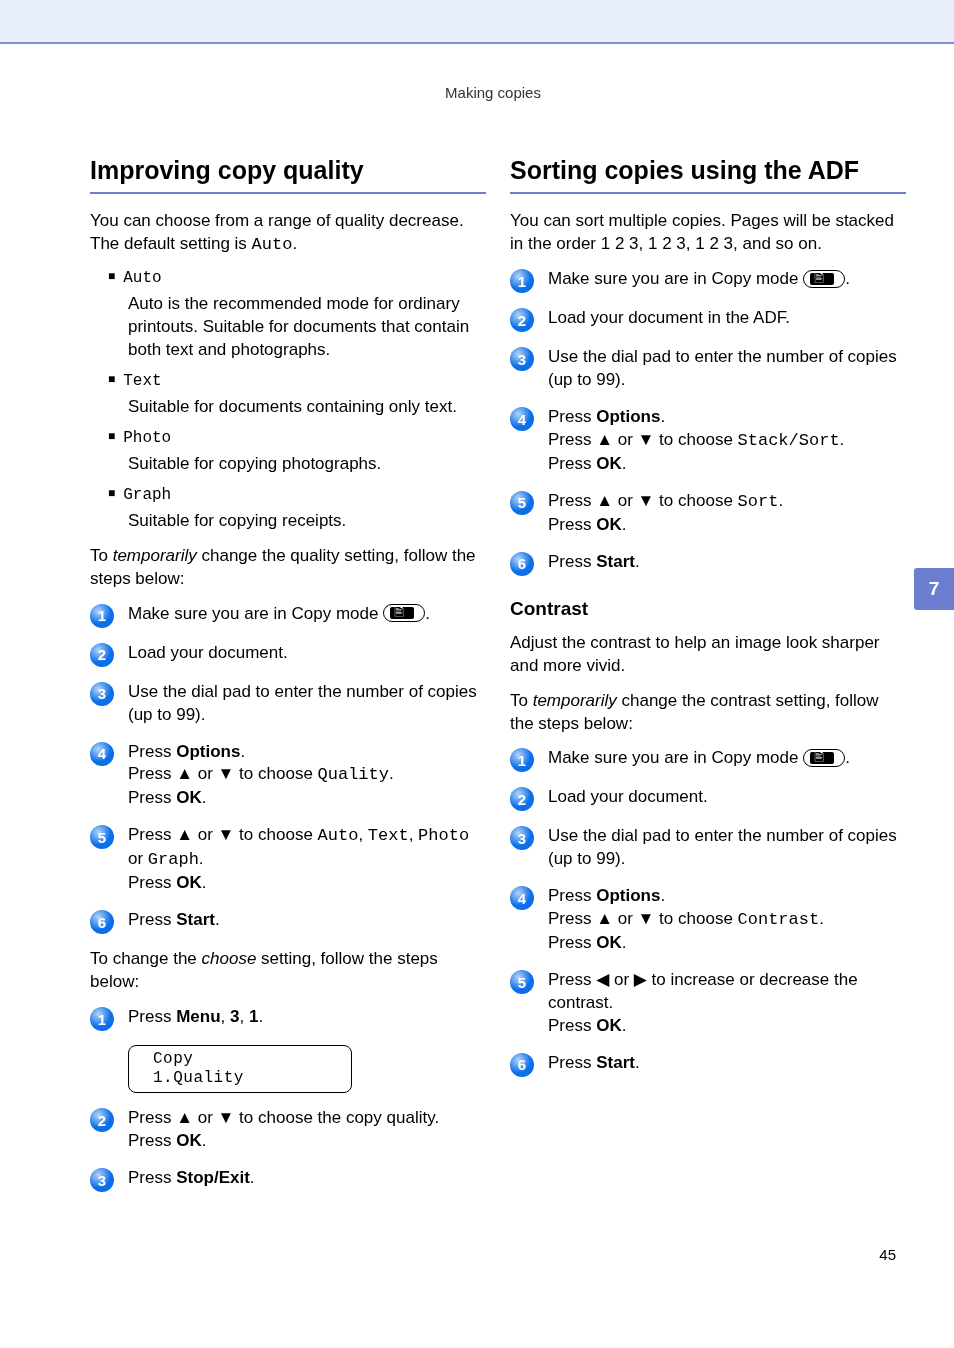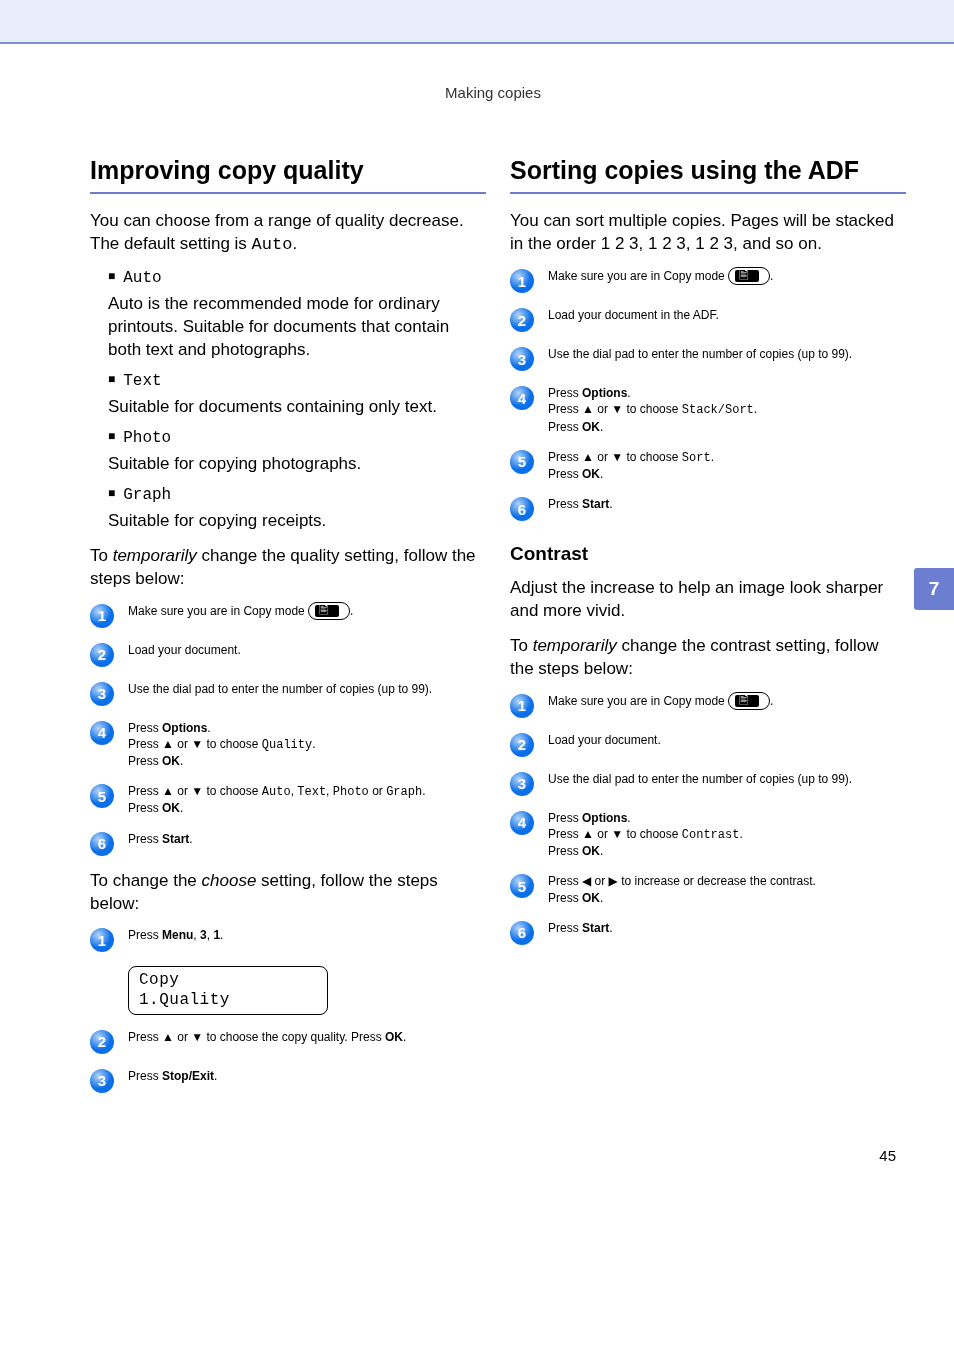--- a/index.html
+++ b/index.html
@@ -10,32 +10,32 @@
   .columns { display: flex; gap: 24px; }
   .col { flex: 1 1 0; min-width: 0; }
   h2.section { font-size: 25px; font-weight: bold; color: #000; padding-bottom: 6px; border-bottom: 2px solid #6b7ed0; margin-bottom: 16px; line-height: 1.25; }
   h3.subsection { font-size: 19px; font-weight: bold; margin: 22px 0 12px; }
   p { font-size: 17px; line-height: 1.35; margin-bottom: 12px; }
   .mono { font-family: "Courier New", Courier, monospace; }
   .bullet-list { margin: 0 0 12px 18px; }
   .bullet-item { margin-bottom: 10px; }
   .bullet-head { font-size: 16px; margin-bottom: 6px; }
   .bullet-head::before { content: "■"; font-size: 12px; margin-right: 8px; color: #000; position: relative; top: -2px; }
-  .bullet-body { font-size: 17px; line-height: 1.35; margin-bottom: 10px; }
+  .bullet-body { font-size: 17px; line-height: 1.35; margin-left: 20px; margin-bottom: 10px; }
   .steps { margin: 0 0 12px 0; }
   .step { display: flex; align-items: flex-start; gap: 14px; margin-bottom: 14px; }
   .step-num { flex: 0 0 24px; width: 24px; height: 24px; border-radius: 50%; background: #0a6fe8; color: #fff; font-weight: bold; font-size: 15px; display: flex; align-items: center; justify-content: center; margin-top: 1px; position: relative; }
   .step-num::after { content: ""; position: absolute; inset: 0; border-radius: 50%; background: radial-gradient(circle at 35% 30%, rgba(255,255,255,0.7) 0%, rgba(255,255,255,0) 55%); pointer-events: none; }
-  .step-body { font-size: 12px; line-height: 1.35; flex: 1; }
+  .step-body { font-size: 17px; line-height: 1.35; flex: 1; }
   .step-body b { font-weight: bold; }
   em { font-style: italic; }
   .copy-mode-icon { display: inline-block; width: 42px; height: 18px; border: 1.5px solid #000; border-radius: 10px; vertical-align: middle; position: relative; top: -1px; }
   .copy-mode-icon::before { content: ""; position: absolute; left: 6px; top: 2px; width: 24px; height: 12px; background: #000; border-radius: 2px; }
   .copy-mode-icon::after { content: "🖹"; position: absolute; left: 10px; top: -1px; font-size: 12px; color: #fff; }
-  .lcd { border: 1.5px solid #000; border-radius: 8px; padding: 4px 10px; margin: 6px 0 14px 0; width: 200px; font-family: "Lucida Console", "Courier New", monospace; font-size: 16px; letter-spacing: 0.5px; line-height: 1.2; }
+  .lcd { border: 1.5px solid #000; border-radius: 8px; padding: 4px 24px; margin: 6px 0 14px 0; width: 224px; font-family: "Lucida Console", "Courier New", monospace; font-size: 16px; letter-spacing: 0.5px; line-height: 1.2; }
   .chapter-tab { position: absolute; right: 0; top: 524px; width: 40px; height: 42px; background: #6b7ed0; color: #fff; font-size: 19px; font-weight: bold; display: flex; align-items: center; justify-content: center; border-radius: 3px 0 0 3px; }
   .page-num { text-align: right; font-size: 15px; font-weight: normal; margin-top: 40px; padding-right: 10px; }
   .indent-lcd { margin-left: 38px; }
 </style>
 </head>
 <body>
 
 <div class="topbar"></div>
 
 <div class="page">
@@ -192,21 +192,21 @@
           <div class="step-num">6</div>
           <div class="step-body">
             <span>Press </span><b>Start</b><span>.</span>
           </div>
         </div>
       </div>
 
 
       <h3 class="subsection">Contrast</h3>
 
-      <p>Adjust the increase to help an image look sharper and more vivid.</p>
+      <p>Adjust the contrast to help an image look sharper and more vivid.</p>
 
       <p>
         <span>To </span><em>temporarily</em><span> change the contrast setting, follow the steps below:</span>
       </p>
 
       <div class="steps">
         <div class="step">
           <div class="step-num">1</div>
           <div class="step-body">
             <span>Make sure you are in Copy mode </span><span class="copy-mode-icon"></span><span>.</span>

